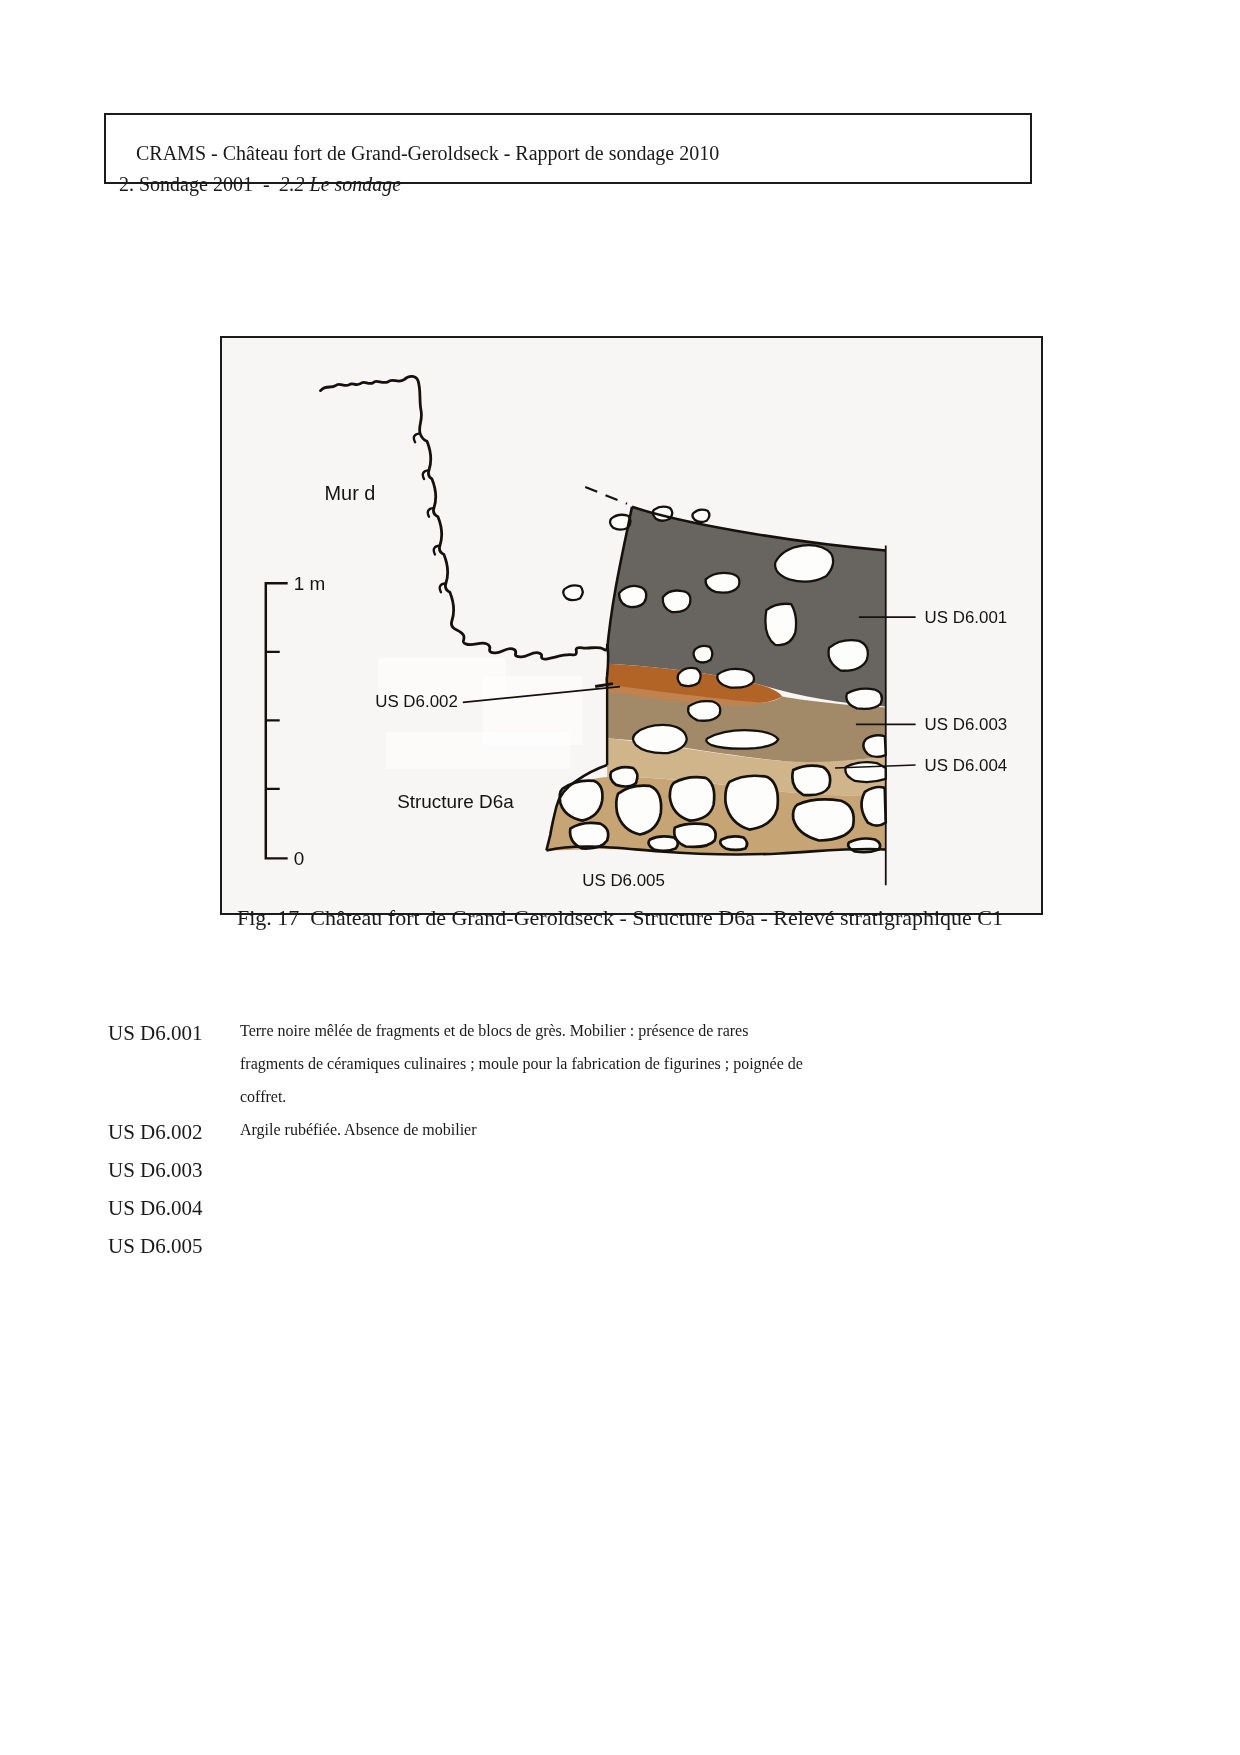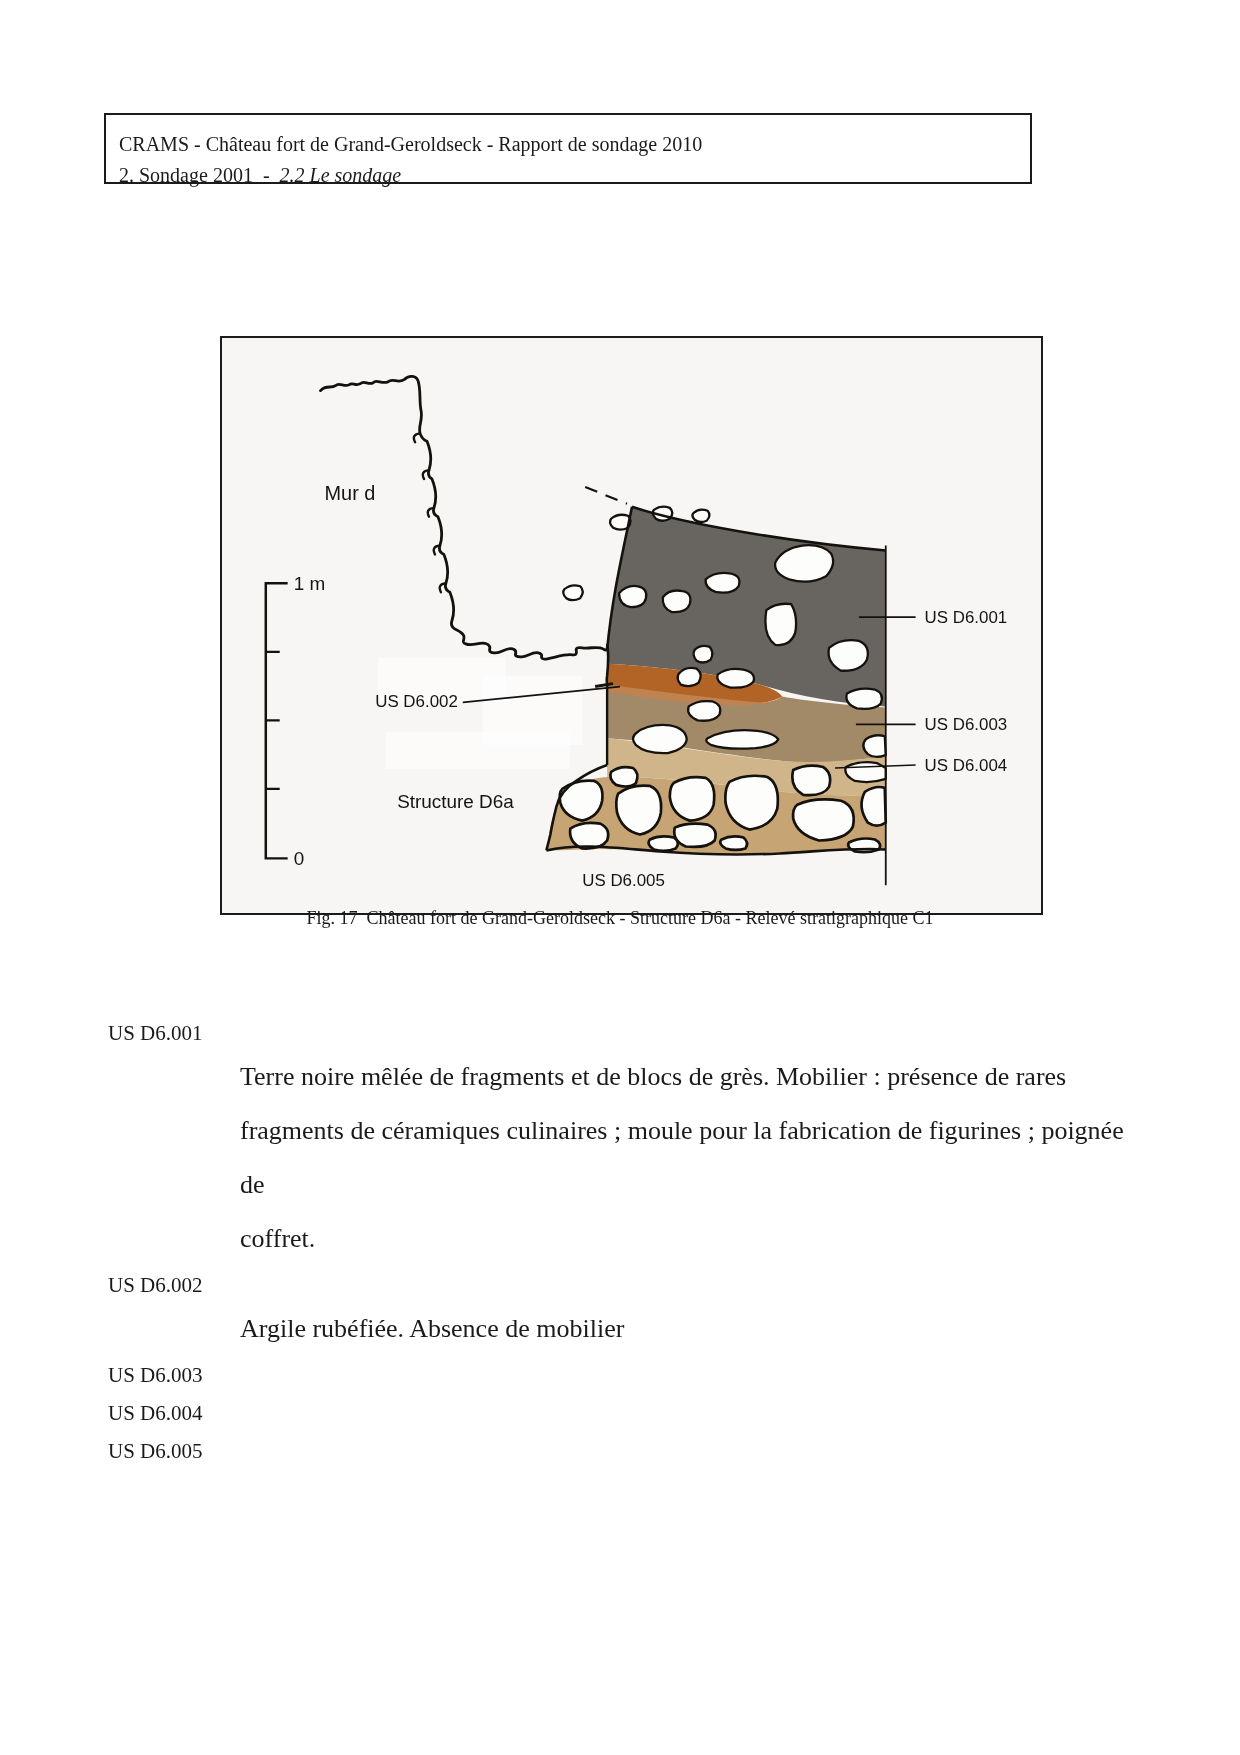--- a/index.html
+++ b/index.html
@@ -5,35 +5,35 @@
   html,body { margin:0; padding:0; background:#e9e9e9; }
   .page {
     position:relative; width:1240px; height:1755px; background:#ffffff;
     font-family:"Liberation Serif", serif; color:#1a1a1a; overflow:hidden;
   }
   .header-box {
     position:absolute; left:104px; top:113px; width:928px; height:71px;
     border:2px solid #1b1b1b; box-sizing:border-box;
   }
   .header-line { white-space:pre-wrap; padding-left:13px; font-size:20px; line-height:31px; }
-  .header-line:first-child { padding-top:14px; }
+  .header-line:first-child { padding-top:23px;margin-left:17px; }
   .header-em { font-weight:normal; font-style:italic; }
   .figure {
     position:absolute; left:220px; top:296px; width:823px; height:579px;
     border:2px solid #1b1b1b; box-sizing:border-box; background:#f8f6f4;margin-top:40px;
   }
   .figure svg { position:absolute; left:0; top:0; width:819px; height:575px; display:block; }
   .caption { position:absolute; left:0; top:903px; width:1240px; text-align:center;
-    font-size:18px; line-height:30px; }
+    font-size:22px; line-height:30px; }
   .caption-line1 { white-space:pre-wrap; }
   .caption-line2 { font-style:italic; }
   .us-list { position:absolute; left:108px; top:1014px; width:1060px; }
   .us-row { display:flex; }
   .us-id { width:132px; flex:0 0 132px; font-size:21px; line-height:38px; }
-  .us-desc { flex:1; max-width:900px; font-size:26px; line-height:54px; white-space:pre-wrap;margin-top:36px; }
+  .us-desc { flex:1; max-width:900px; font-size:16px; line-height:33px; white-space:pre-wrap; }
   
   .ln { fill:none; stroke:#15120e; }
   .stone { fill:#fdfdfc; stroke:#15120e; stroke-width:2.3; stroke-linejoin:round; }
   .stone-big { fill:#fdfdfc; stroke:#15120e; stroke-width:2.7; stroke-linejoin:round; }
   .fig-label { font-family:"Liberation Sans", sans-serif; fill:#141414; }
   .patch { fill:#ffffff; opacity:0.55; }
 </style>
 </head>
 <body>
 

